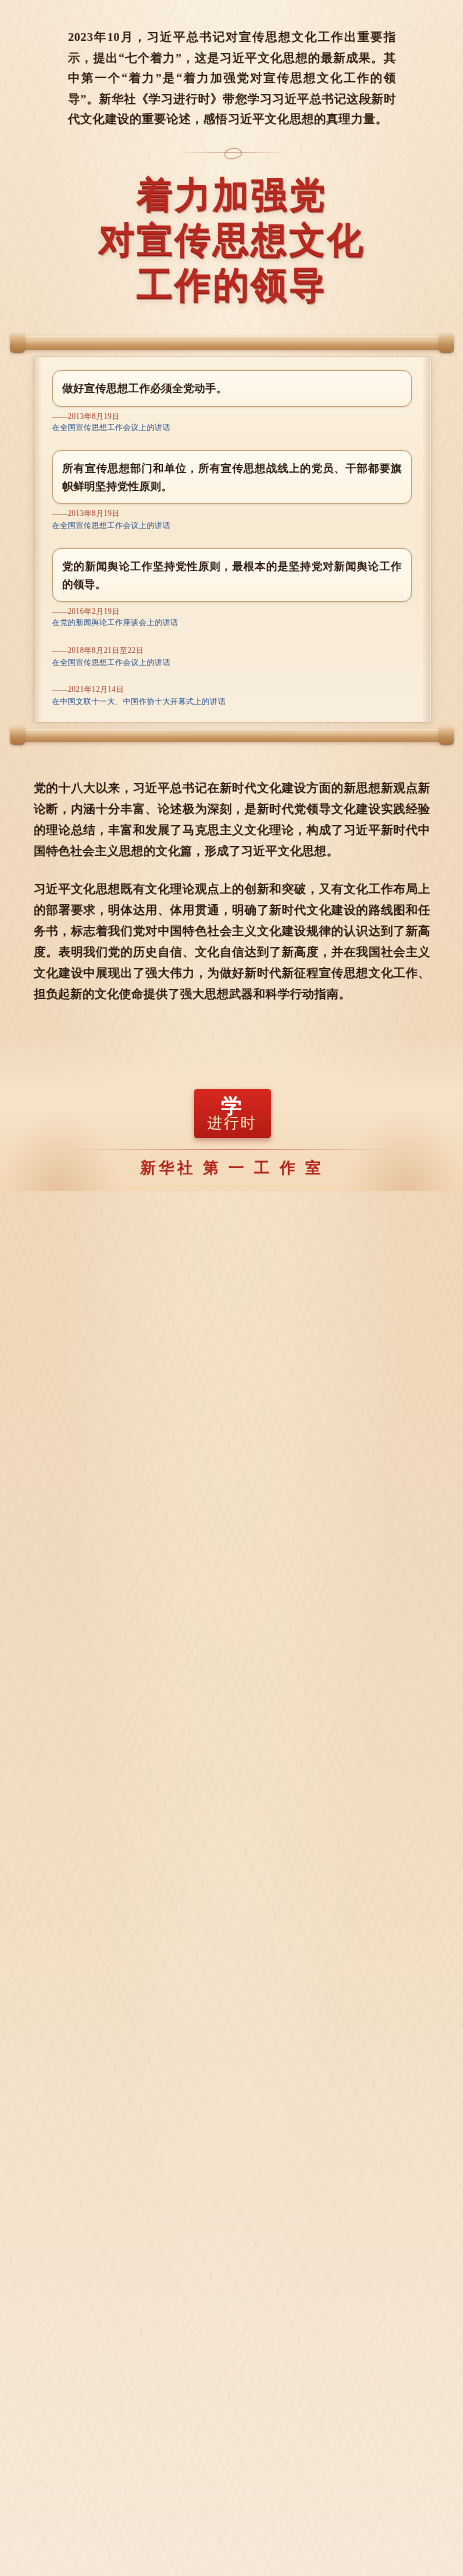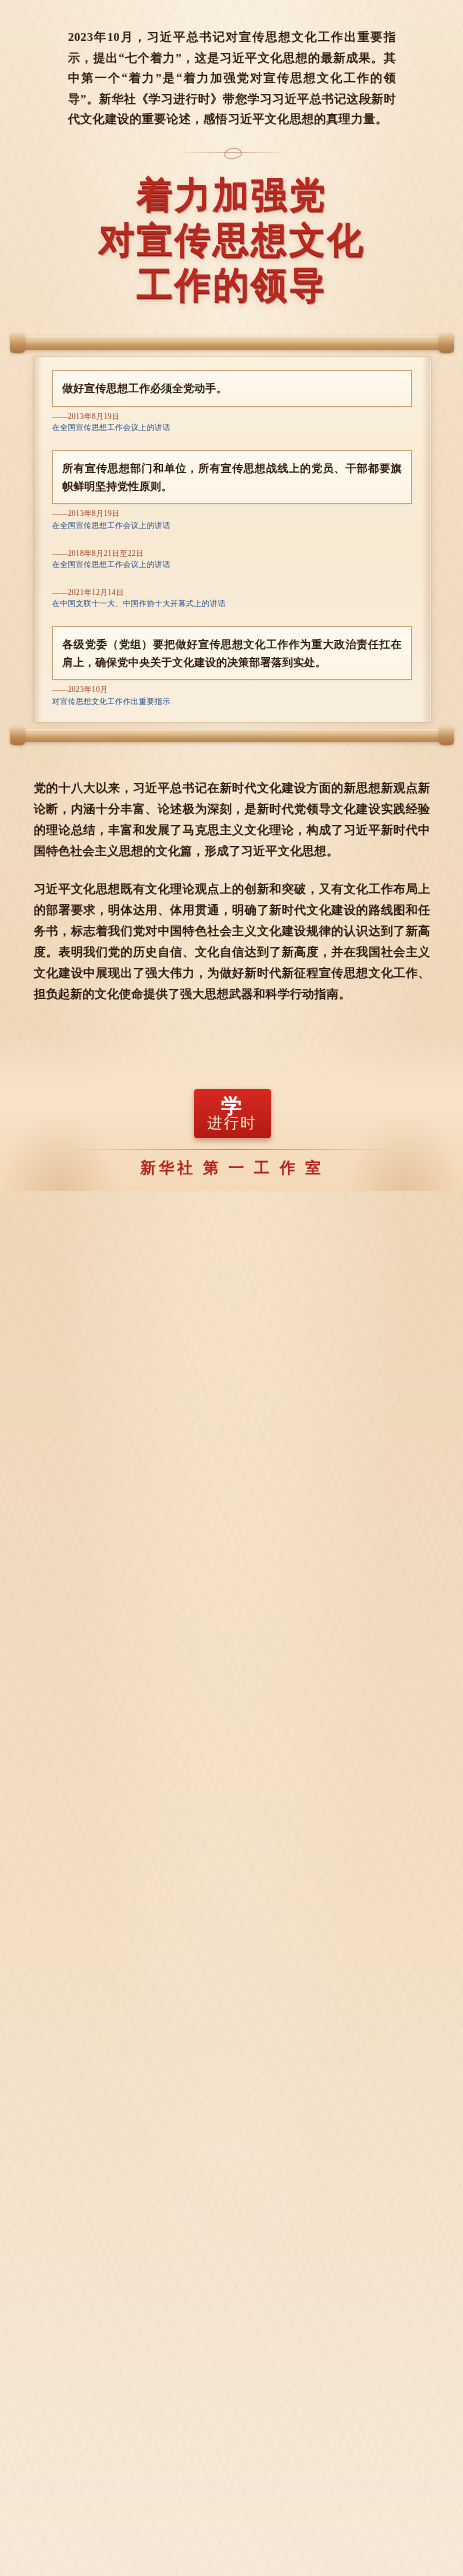--- a/index.html
+++ b/index.html
@@ -127,21 +127,21 @@
   }
   .scroll-body:before{left:0;}
   .scroll-body:after{right:0;transform:scaleX(-1);}
 
   .quote-list{padding:0 18.5px;}
   .quote-item{margin:0 0 15.5px 0;}
   .quote-item:last-child{margin-bottom:0;}
   .quote-box{
     border:1px solid #c8a275;
     background:linear-gradient(180deg,#fffaf0,#fdf3e2);
-    border-radius:0;
+    border-radius:9px;
     padding:8.2px 9.3px 8.2px 9.3px;
     box-shadow:0 0.5px 1.5px rgba(150,100,60,.15), inset 0 0 0 0.5px rgba(255,255,255,.6);
   }
   .quote-text{
     margin:0;
     font-size:10.8px;
     line-height:18px;
     font-weight:700;
     letter-spacing:0.2px;
     text-align:justify;
@@ -271,44 +271,44 @@
         <article class="quote-item">
           <div class="quote-box">
             <p class="quote-text">所有宣传思想部门和单位，所有宣传思想战线上的党员、干部都要旗帜鲜明坚持党性原则。</p>
           </div>
           <div class="quote-meta">
             <span class="quote-date">——2013年8月19日</span>
             <span class="quote-src">在全国宣传思想工作会议上的讲话</span>
           </div>
         </article>
 
+        <article class="quote-item">
+          <div class="quote-box">
+            <p class="quote-text">党的新闻舆论工作坚持党性原则，最根本的是坚持党对新闻舆论工作的领导。</p>
+          </div>
+          <div class="quote-meta">
+            <span class="quote-date">——2016年2月19日</span>
+            <span class="quote-src">在党的新闻舆论工作座谈会上的讲话</span>
+          </div>
+        </article>
 
         <article class="quote-item">
           <div class="quote-meta">
             <span class="quote-date">——2018年8月21日至22日</span>
             <span class="quote-src">在全国宣传思想工作会议上的讲话</span>
           </div>
         </article>
 
         <article class="quote-item">
           <div class="quote-meta">
             <span class="quote-date">——2021年12月14日</span>
             <span class="quote-src">在中国文联十一大、中国作协十大开幕式上的讲话</span>
           </div>
         </article>
 
-        <article class="quote-item">
-          <div class="quote-box">
-            <p class="quote-text">各级党委（党组）要把做好宣传思想文化工作作为重大政治责任扛在肩上，确保党中央关于文化建设的决策部署落到实处。</p>
-          </div>
-          <div class="quote-meta">
-            <span class="quote-date">——2023年10月</span>
-            <span class="quote-src">对宣传思想文化工作作出重要指示</span>
-          </div>
-        </article>
 
       </div>
     </div>
 
     <div class="scroll-rod bottom">
       <span class="bar"></span>
     </div>
 
   </section>
 

